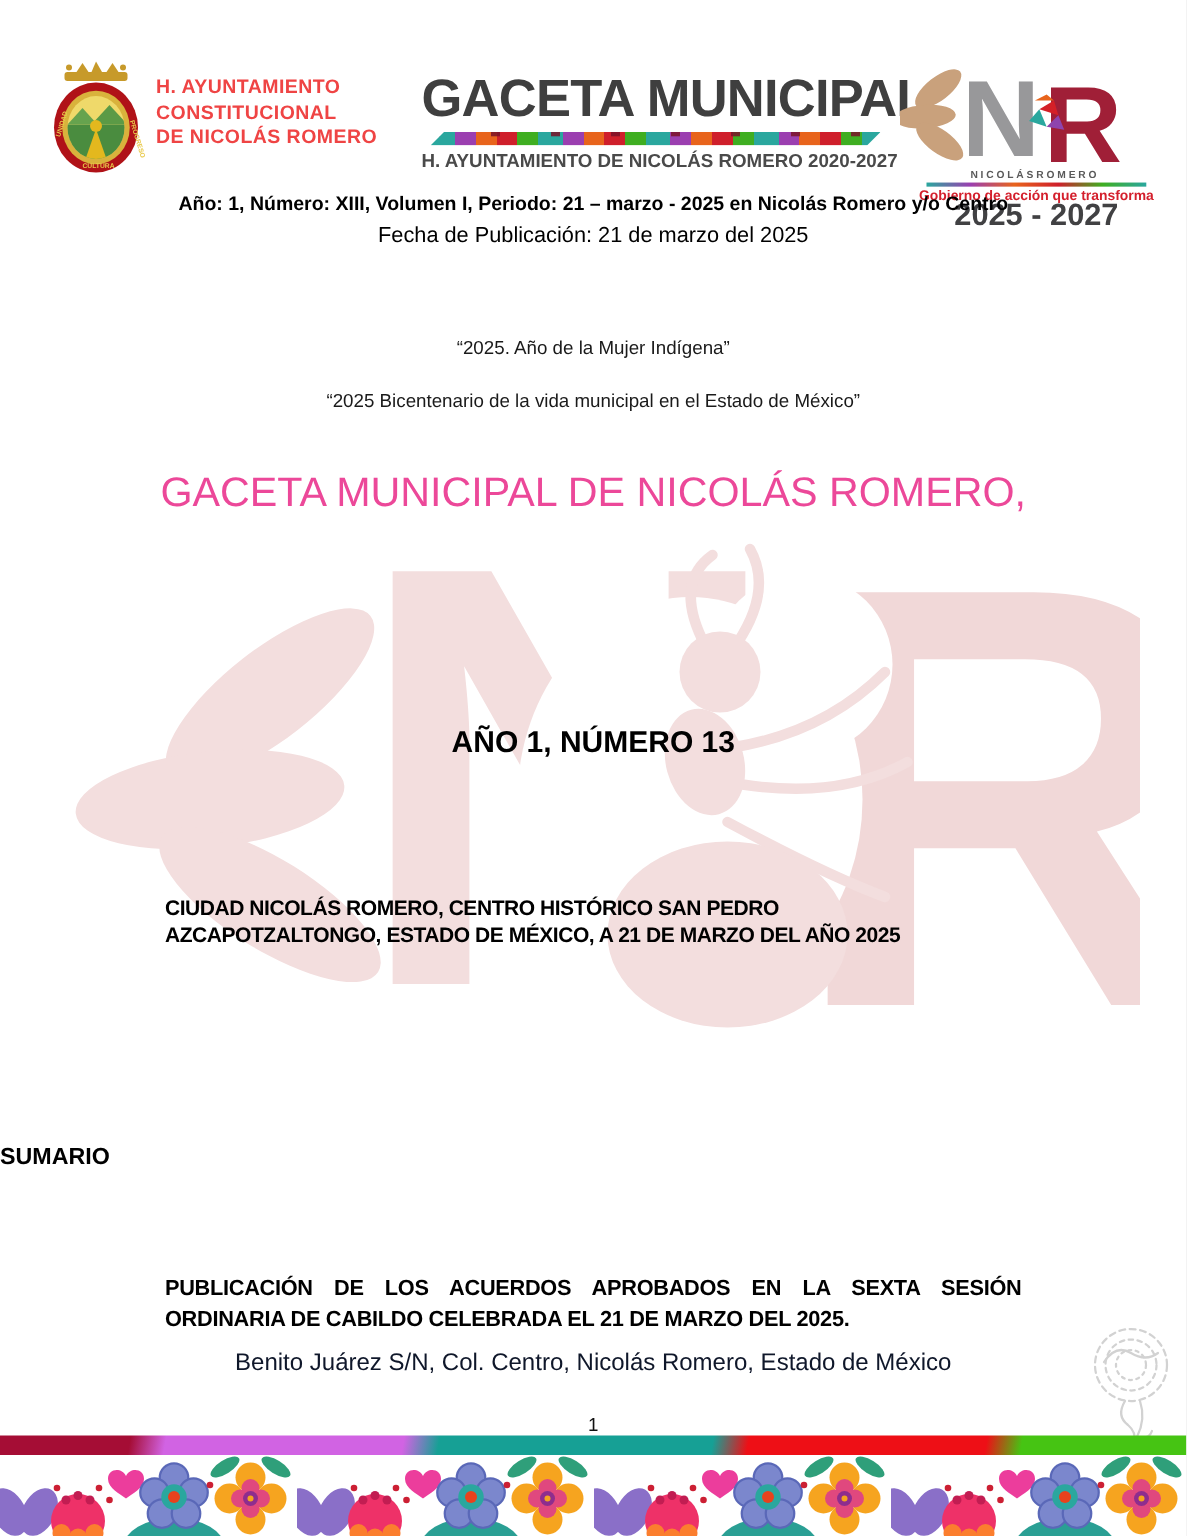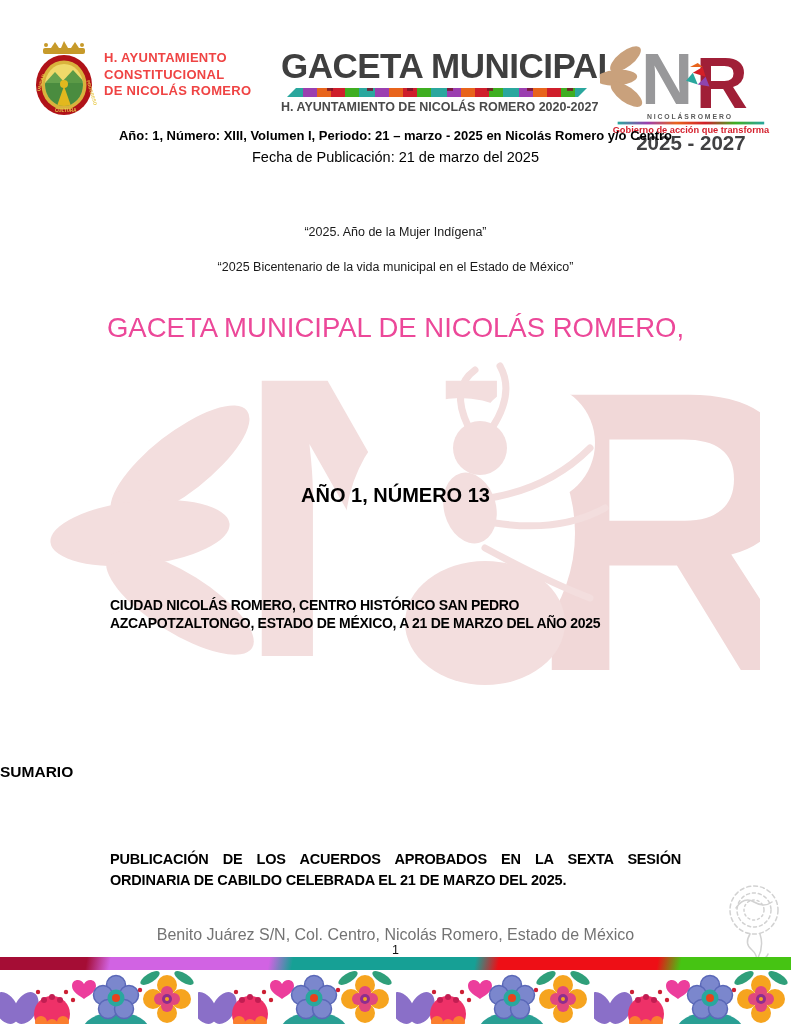--- a/index.html
+++ b/index.html
@@ -30,21 +30,21 @@
 
   .doc-title{top:305px;left:0;width:100%;text-align:center;font-size:27.5px;
              font-weight:normal;color:#ec4899;line-height:46px;}
   .edition{top:484px;left:0;width:100%;text-align:center;font-size:20px;font-weight:bold;color:#000;}
   .dateline{top:597px;left:110px;right:111px;text-align:left;font-size:14px;font-weight:bold;
             color:#000;line-height:17.5px;letter-spacing:-.3px;}
   .sumario{top:763px;left:0;width:100%;font-size:15.5px;font-weight:bold;color:#000;}
   .sum-body{top:809px;left:110px;width:571px;font-size:14.5px;font-weight:bold;color:#000;
             text-align:justify;text-align-last:left;line-height:21px;letter-spacing:-.2px;margin-top:40px;}
 
-  .footer-address{top:926px;left:0;width:100%;text-align:center;font-size:16px;color:#737373;}
+  .footer-address{top:900px;left:0;width:100%;text-align:center;font-size:16px;color:#0f172a;}
   .page-num{top:943px;left:0;width:100%;text-align:center;font-size:12.5px;color:#111;}
 
   .stripe{top:957px;left:0;width:791px;height:13px;
      background:linear-gradient(100deg,#a50d35 0%,#a50d35 11%,#d163e3 14%,#d163e3 34%,
        #16a095 37%,#16a095 60%,#ee0f16 63%,#ee0f16 83%,#46c413 86%,#46c413 100%);}
   .flowers{top:970px;left:0;}
   .scribble{top:878px;left:716px;}
   svg text{font-family:"Liberation Sans",sans-serif;}
 </style>
 </head>

